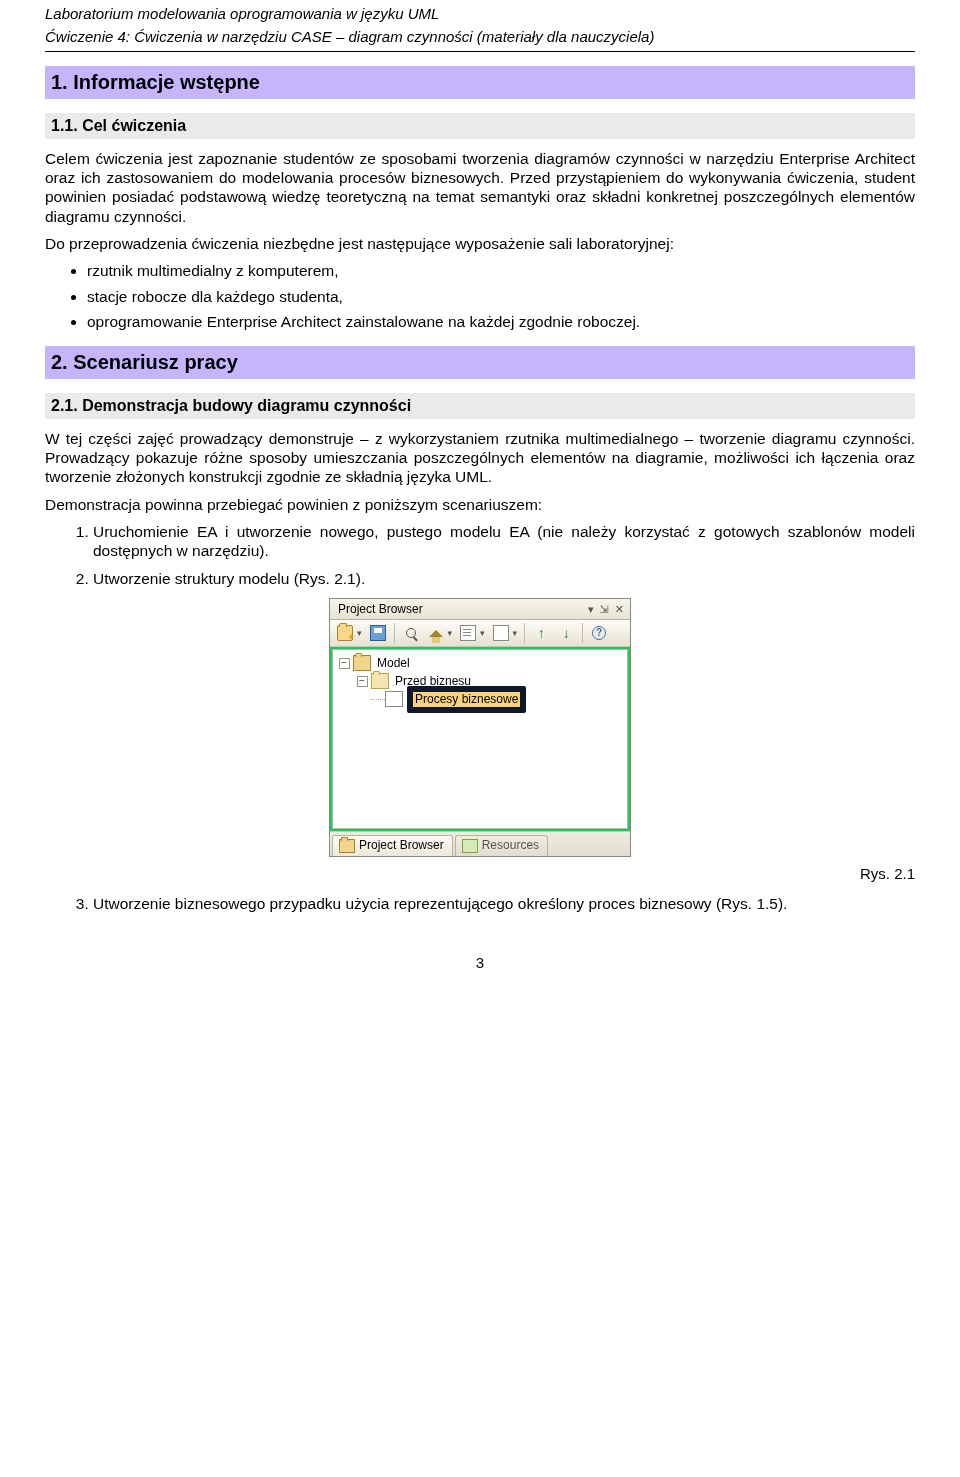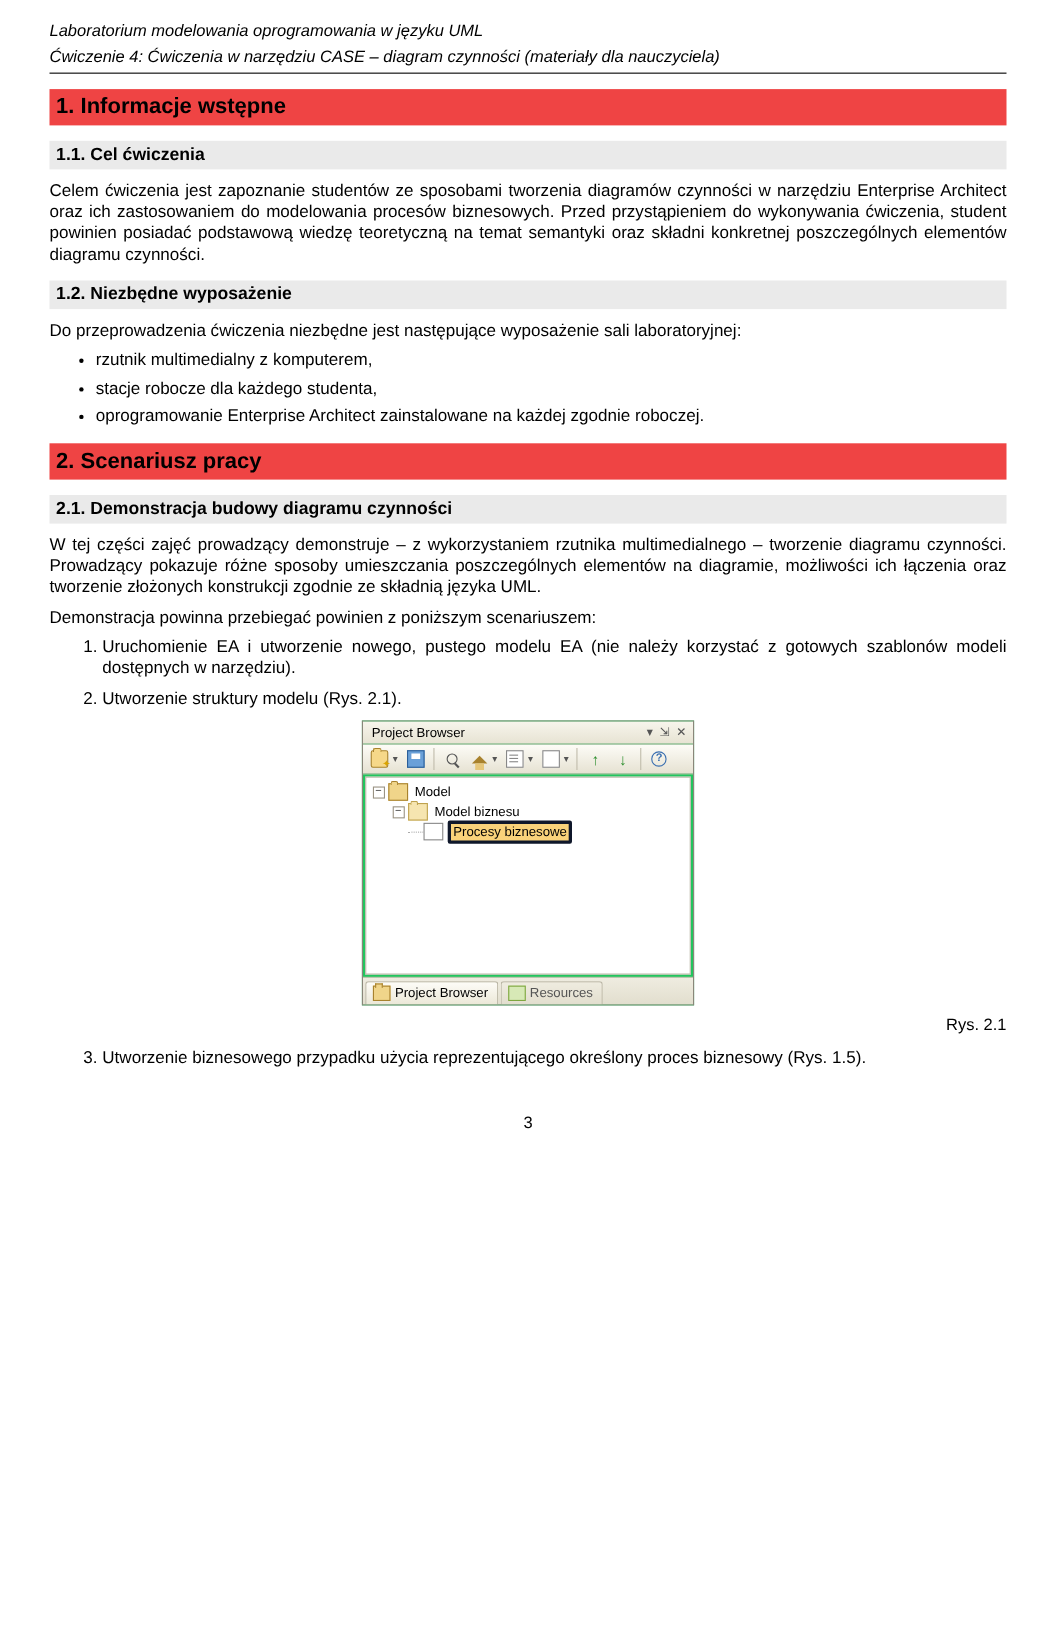--- a/index.html
+++ b/index.html
@@ -7,37 +7,37 @@
     padding: 0;
     background: #fff;
     font-family: Arial, Helvetica, sans-serif;
     color: #000;
     font-size: 15px;
     line-height: 1.25;
   }
   .page {
     width: 870px;
     margin: 0 auto;
-    padding: 20px 45px 40px 45px;
+    padding: 5px 45px 40px 45px;
     box-sizing: content-box;
   }
   .doc-header {
     font-style: italic;
     font-size: 15px;
     margin-bottom: 2px;
   }
   .doc-header-line1 { margin-bottom: 4px; }
   .doc-header-line2 { margin-bottom: 4px; }
   .hr {
     border: none;
     border-top: 1px solid #000;
     margin: 4px 0 14px 0;
   }
   h1.section {
-    background: #ef4444;
+    background: #c4b5fd;
     font-size: 20px;
     font-weight: bold;
     padding: 4px 6px;
     margin: 14px 0 12px 0;
   }
   h2.subsection {
     background: #eaeaea;
     font-size: 16px;
     font-weight: bold;
     padding: 3px 6px;
@@ -156,21 +156,21 @@
     font-size:12px;
   }
   .tree-row { display:flex; align-items:center; height:18px; white-space:nowrap;}
   .tree-indent { display:inline-block; width:18px; text-align:center; color:#888; font-size:11px;}
   .tree-icon { display:inline-block; width:16px; height:14px; margin-right:4px; vertical-align:middle; position:relative;}
   .ti-model { background:#f0d58a; border:1px solid #a8822d;}
   .ti-model::before{content:"";position:absolute;top:-3px;left:1px;width:5px;height:3px;background:#f0d58a;border:1px solid #a8822d;border-bottom:none;border-radius:2px 2px 0 0;}
   .ti-pkg { background:#f6e5b0; border:1px solid #bfa24e;}
   .ti-pkg::before{content:"";position:absolute;top:-3px;left:1px;width:5px;height:3px;background:#f6e5b0;border:1px solid #bfa24e;border-bottom:none;border-radius:2px 2px 0 0;}
   .ti-diag { background:#fff; border:1px solid #888;}
-  .tree-sel .lbl { background:#f9d27a; border:3px solid #0f172a; padding:0 2px; border-radius:2px;}
+  .tree-sel .lbl { background:#f9d27a; border:6px solid #0f172a; padding:0 2px; border-radius:2px;}
   .lbl { padding:0 2px;}
   .boxminus { display:inline-block; width:11px;height:11px;border:1px solid #9a9384;box-sizing:border-box;line-height:8px;text-align:center;font-size:10px;color:#333;background:#fff;}
   .dotleader { display:inline-block; width:14px; border-top:1px dotted #aaa; vertical-align:middle;}
 
   .pb-tabs {
     display:flex;
     background:linear-gradient(#efece0,#e2dece);
     border-top:1px solid #cac6b5;
     height:24px;
     align-items:flex-end;
@@ -201,21 +201,20 @@
     <div class="doc-header-line1">Laboratorium modelowania oprogramowania w języku UML</div>
     <div class="doc-header-line2">Ćwiczenie 4: Ćwiczenia w narzędziu CASE – diagram czynności (materiały dla nauczyciela)</div>
   </div>
   <hr class="hr">
 
   <h1 class="section">1. Informacje wstępne</h1>
 
   <h2 class="subsection">1.1. Cel ćwiczenia</h2>
   <p class="body">Celem ćwiczenia jest zapoznanie studentów ze sposobami tworzenia diagramów czynności w narzędziu Enterprise Architect oraz ich zastosowaniem do modelowania procesów biznesowych. Przed przystąpieniem do wykonywania ćwiczenia, student powinien posiadać podstawową wiedzę teoretyczną na temat semantyki oraz składni konkretnej poszczególnych elementów diagramu czynności.</p>
 
-  <h2 class="subsection">1.2. Niezbędne wyposażenie</h2>
   <p class="body">Do przeprowadzenia ćwiczenia niezbędne jest następujące wyposażenie sali laboratoryjnej:</p>
   <ul class="bullets">
     <li>rzutnik multimedialny z komputerem,</li>
     <li>stacje robocze dla każdego studenta,</li>
     <li>oprogramowanie Enterprise Architect zainstalowane na każdej zgodnie roboczej.</li>
   </ul>
 
   <h1 class="section">2. Scenariusz pracy</h1>
 
   <h2 class="subsection">2.1. Demonstracja budowy diagramu czynności</h2>
@@ -273,21 +272,21 @@
       <div class="pb-tree">
         <div class="tree-row">
           <span class="tree-indent"><span class="boxminus">−</span></span>
           <span class="tree-icon ti-model"></span>
           <span class="lbl">Model</span>
         </div>
         <div class="tree-row">
           <span class="tree-indent"></span>
           <span class="tree-indent"><span class="boxminus">−</span></span>
           <span class="tree-icon ti-pkg"></span>
-          <span class="lbl">Model biznesu</span>
+          <span class="lbl">Przed biznesu</span>
         </div>
         <div class="tree-row tree-sel">
           <span class="tree-indent"></span>
           <span class="tree-indent"></span>
           <span class="dotleader"></span>
           <span class="tree-icon ti-diag"></span>
           <span class="lbl">Procesy biznesowe</span>
         </div>
       </div>
       <div class="pb-tabs">

